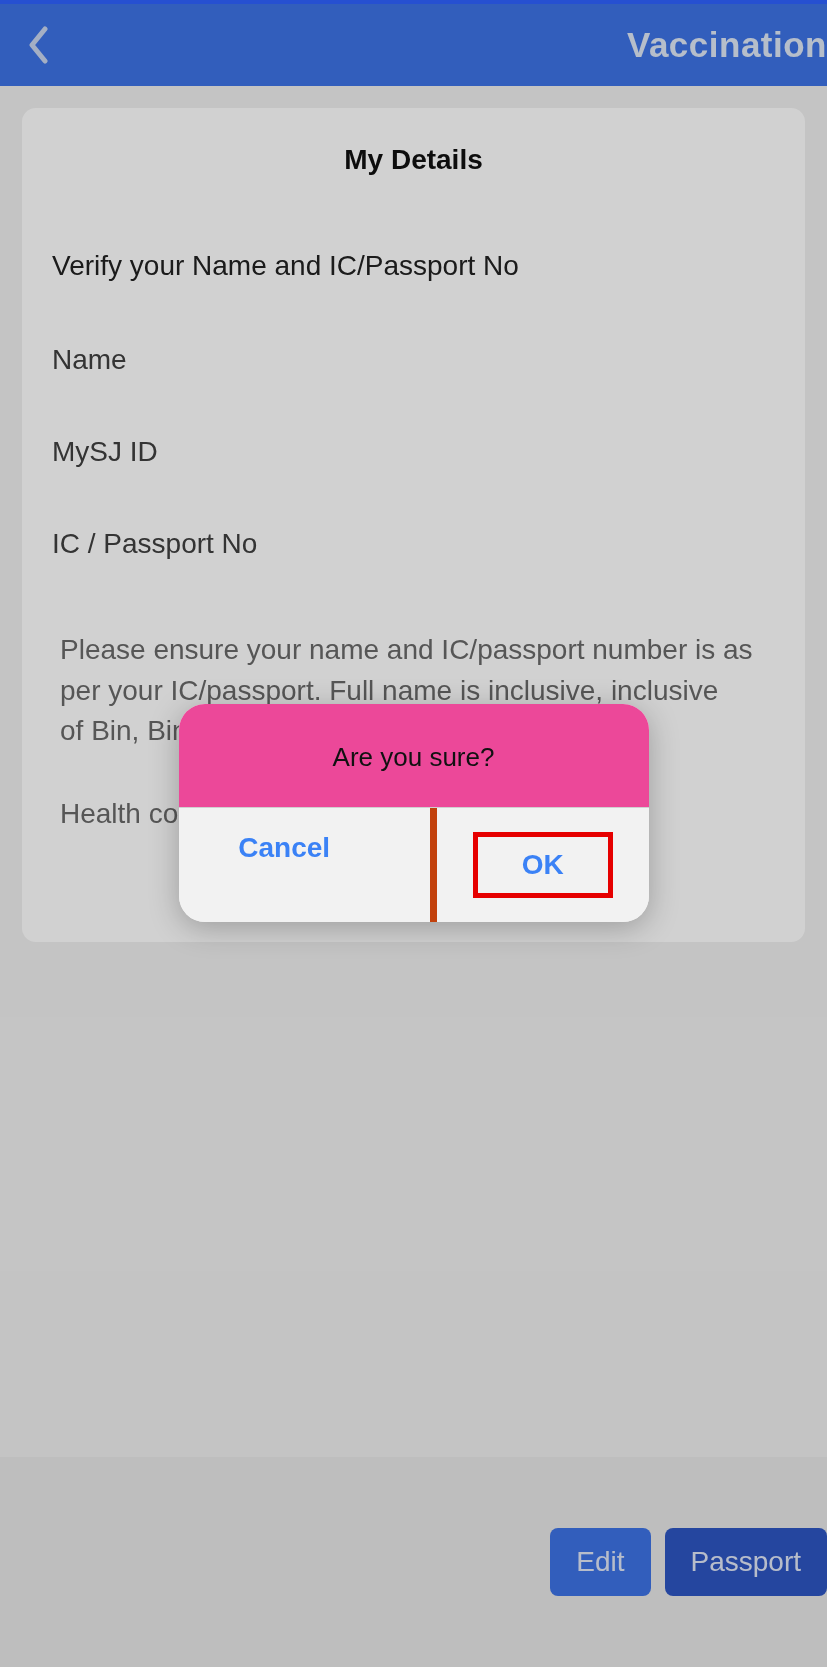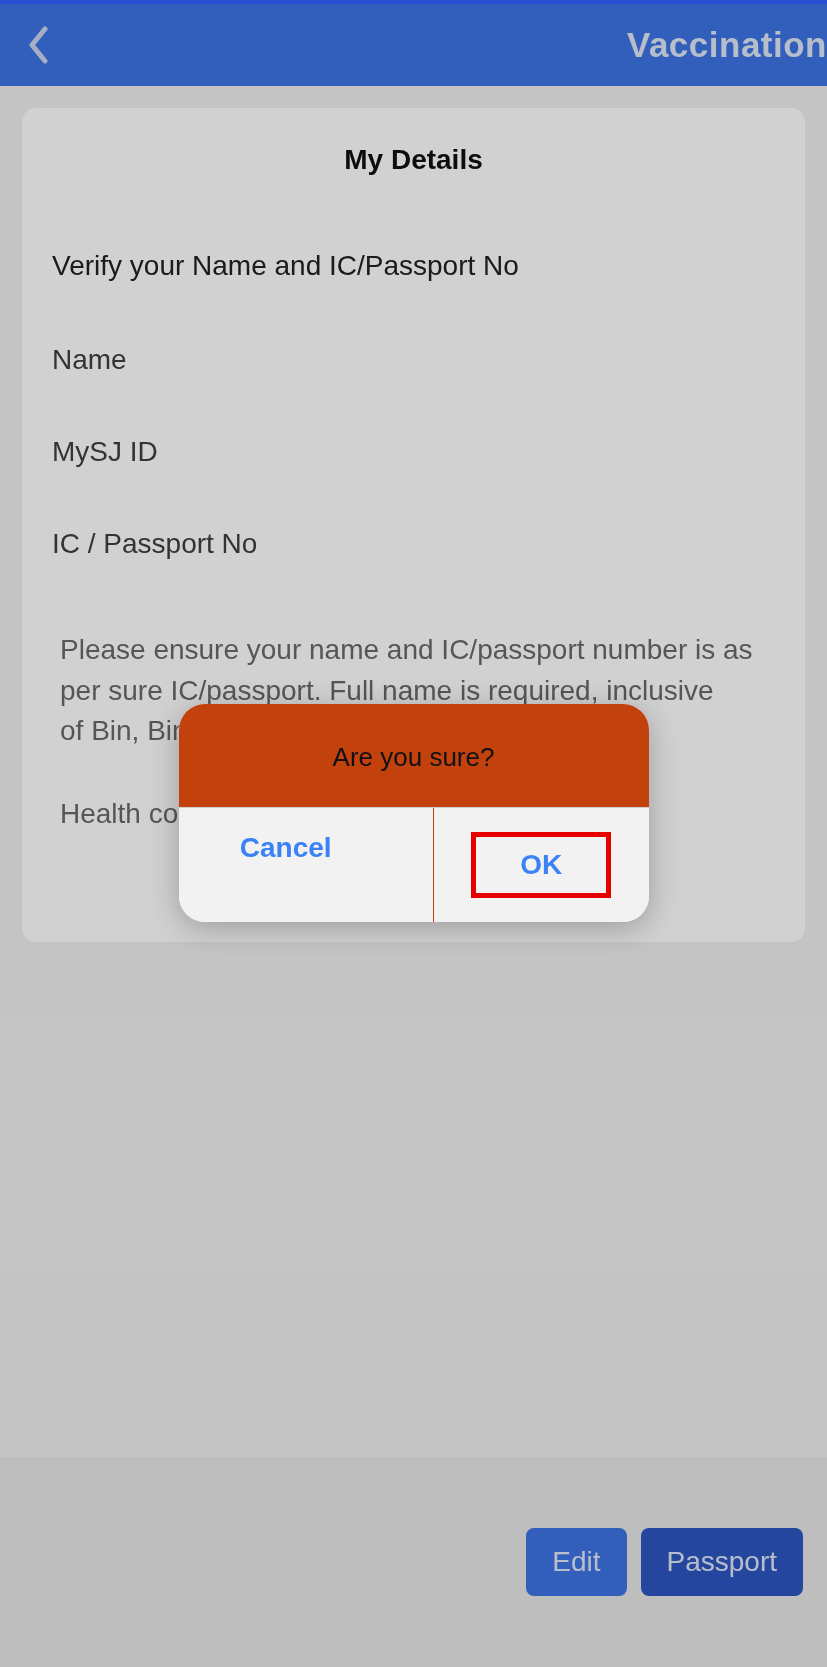--- a/index.html
+++ b/index.html
@@ -8,30 +8,30 @@
   .header { position: absolute; top: 4px; left: 0; right: 0; height: 82px; background: #3d73e6; display: flex; align-items: center; justify-content: flex-end; }
   .back-button { position: absolute; left: 18px; top: 50%; transform: translateY(-50%); width: 40px; height: 40px; display: flex; align-items: center; justify-content: center; cursor: pointer; }
   .back-button svg { width: 22px; height: 38px; }
   .header-title { color: #dfe8f7; font-size: 35px; font-weight: 700; letter-spacing: 0.5px; }
   .card { position: absolute; top: 108px; left: 22px; right: 22px; background: #ffffff; border-radius: 14px; padding: 36px 30px 44px 30px; height: 834px; }
   .card-title { text-align: center; font-size: 28px; font-weight: 700; color: #111; margin-bottom: 74px; }
   .verify-text { font-size: 28px; color: #222; margin-bottom: 62px; }
   .field-label { font-size: 28px; color: #404040; margin-bottom: 60px; }
   .note-text { font-size: 28px; color: #6a6a6a; line-height: 1.45; margin-top: 70px; margin-left: 8px; }
   .health-text { font-size: 28px; color: #6a6a6a; margin-top: 46px; margin-left: 8px; }
-  .bottom-bar { position: absolute; left: 0; right: 0; bottom: 0; height: 210px; background: #e8e8e8; display: flex; align-items: center; justify-content: flex-end; padding-right: 24px; gap: 14px; }
+  .bottom-bar { position: absolute; left: 0; right: 0; bottom: 0; height: 210px; background: #e8e8e8; display: flex; align-items: center; justify-content: flex-end; gap: 14px; }
   .btn { border: none; border-radius: 8px; font-size: 28px; font-weight: 500; padding: 18px 26px; cursor: pointer; color: #e0e7f7; }
   .btn-edit { background: #3d73e6; }
   .btn-confirm { background: #2e56c3; }
   .dim-overlay { position: absolute; inset: 0; background: rgba(0,0,0,0.18); }
   .dialog { position: absolute; top: 704px; left: 50%; transform: translateX(-50%); width: 470px; background: #f5f5f5; border-radius: 26px; overflow: hidden; box-shadow: 0 6px 30px rgba(0,0,0,0.25); }
-  .dialog-message { text-align: center; padding: 38px 20px 34px 20px; font-size: 26px; color: #111; background: #c2410c; }
+  .dialog-message { text-align: center; padding: 38px 20px 34px 20px; font-size: 26px; color: #111; background: #ec4899; }
   .dialog-buttons { display: flex; border-top: 1px solid #d0d0d0; background: #f2f2f2; gap: 40px; }
   .dialog-btn { flex: 1; text-align: center; padding: 24px 0; font-size: 28px; font-weight: 600; color: #3b82f6; cursor: pointer; position: relative; }
-  .dialog-btn + .dialog-btn { border-left: 1px solid #c2410c; }
+  .dialog-btn + .dialog-btn { border-left: 7px solid #c2410c; }
   .ok-highlight { border: 5px solid #e60000; padding: 12px 44px; display: inline-block; }
 </style>
 </head>
 <body>
 
 <div class="top-line"></div>
 
 <div class="header">
   <div class="back-button">
     <svg viewBox="0 0 22 38">
@@ -42,21 +42,21 @@
 </div>
 
 <div class="card">
   <div class="card-title">My Details</div>
   <div class="verify-text">Verify your Name and IC/Passport No</div>
   <div class="field-label">Name</div>
   <div class="field-label">MySJ ID</div>
   <div class="field-label">IC / Passport No</div>
   <div class="note-text">
     <span>Please ensure your name and IC/passport number is as</span><br>
-    <span>per sure IC/passport. Full name is required, inclusive</span><br>
+    <span>per your IC/passport. Full name is inclusive, inclusive</span><br>
     <span>of Bin, Binti, etc.</span>
   </div>
   <div class="health-text">Health conditions</div>
 </div>
 
 <div class="bottom-bar">
   <button class="btn btn-edit">Edit</button>
   <button class="btn btn-confirm">Passport</button>
 </div>
 

